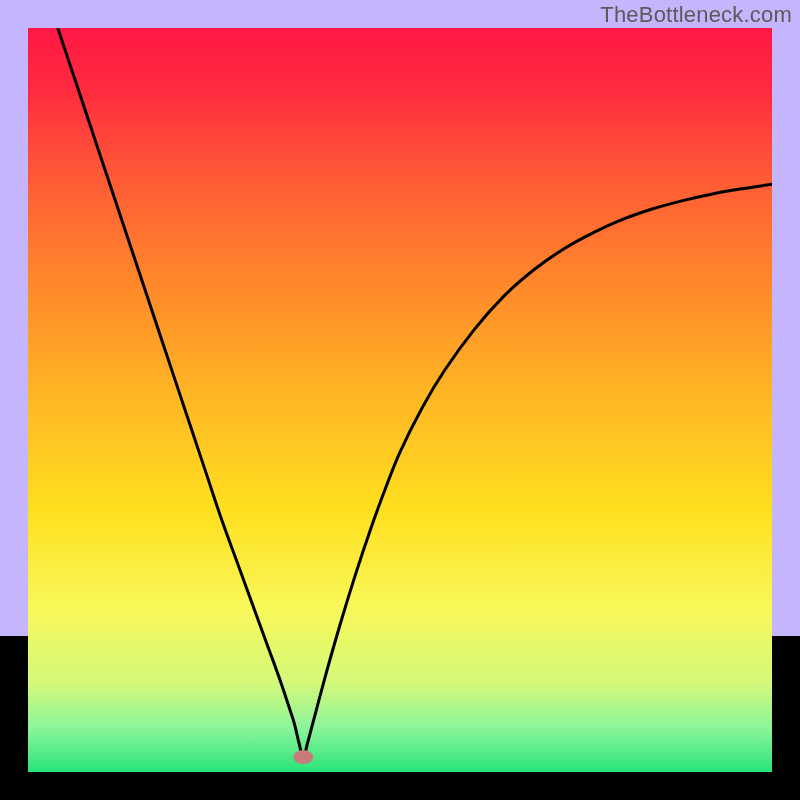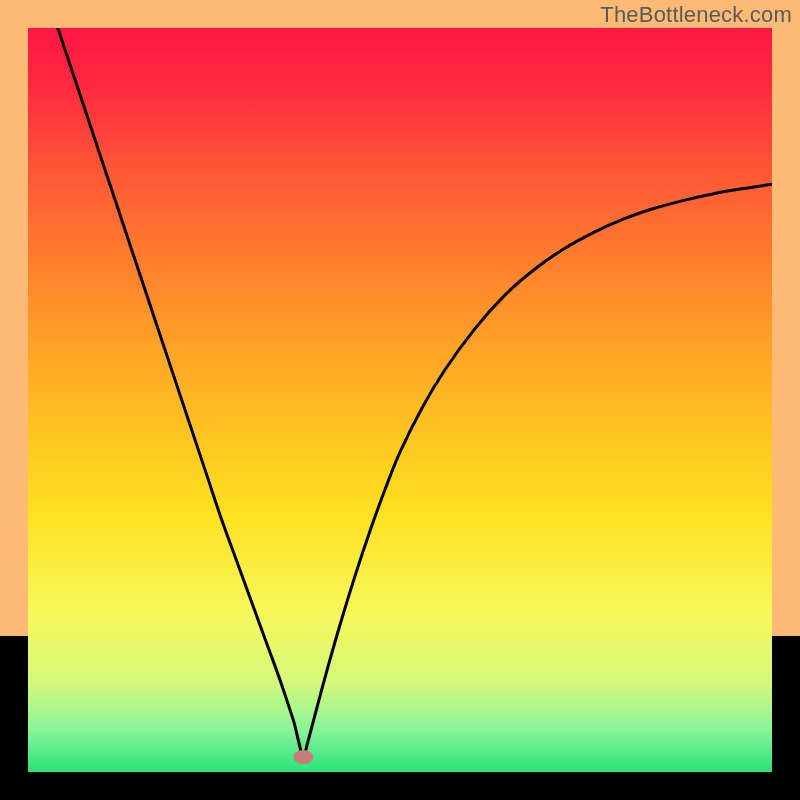--- a/index.html
+++ b/index.html
@@ -8,21 +8,21 @@
     width: 800px;
     height: 800px;
     background: #000;
     font-family: Arial, Helvetica, sans-serif;
     overflow: hidden;
   }
   .frame {
     position: relative;
     width: 800px;
     height: 636px;
-    background: #fdba74;
+    background: #c4b5fd;
   }
   .watermark {
     position: absolute;
     top: 2px;
     right: 8px;
     color: #5a5a5a;
     font-size: 22px;
     font-weight: 400;
     letter-spacing: 0.2px;
     z-index: 5;

